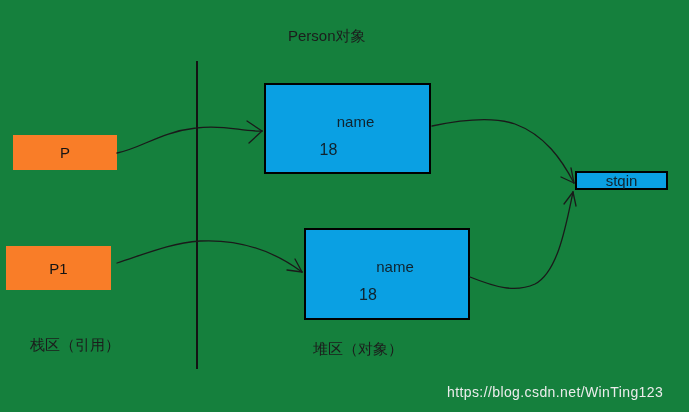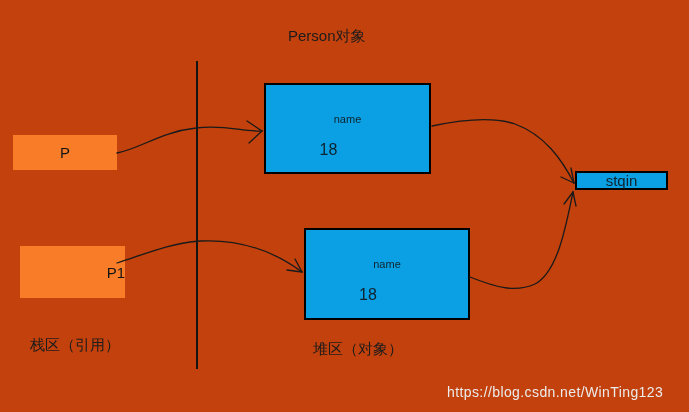--- a/index.html
+++ b/index.html
@@ -5,21 +5,21 @@
   html, body {
     margin: 0;
     padding: 0;
     background: #ffffff;
     font-family: "Liberation Sans", "DejaVu Sans", sans-serif;
   }
   #canvas {
     position: relative;
     width: 689px;
     height: 412px;
-    background: #c2410c;
+    background: #15803d;
     overflow: hidden;
   }
   .label {
     position: absolute;
     font-size: 15px;
     color: #1c1c1c;
     white-space: nowrap;
   }
   #person-title { left: 288px; top: 27px; }
   #string-title { left: 583px; top: 126px; }
@@ -36,36 +36,36 @@
   .ref-box {
     position: absolute;
     background: var(--orange, #F97D28);
     display: flex;
     align-items: center;
     justify-content: center;
     font-size: 15px;
     color: #141414;
   }
   #p-box  { left: 13px; top: 135px; width: 104px; height: 35px; }
-  #p1-box { left: 20px; top: 246px; width: 105px; height: 52px; justify-content: flex-end; }
+  #p1-box { left: 6px; top: 246px; width: 105px; height: 44px; }
 
   .person-box {
     position: absolute;
     background: var(--blue, #0AA0E3);
     border: 2px solid #000000;
     box-sizing: border-box;
     color: #10232e;
   }
   #person1-box { left: 264px; top: 83px;  width: 167px; height: 91px; }
   #person2-box { left: 304px; top: 228px; width: 166px; height: 92px; }
   .person-box .fld-name {
     position: absolute;
-    top: 28px; left: 0; width: 100%;
+    top: 28px; left: 8px; width: 100%;
     text-align: center;
-    font-size: 11px;
+    font-size: 15px;
   }
   .person-box .fld-age {
     position: absolute;
     top: 56px; left: 0; width: 100%;
     text-align: center;
     font-size: 16px;
     transform: translateX(-19px);
   }
 
   #stqin-box {

